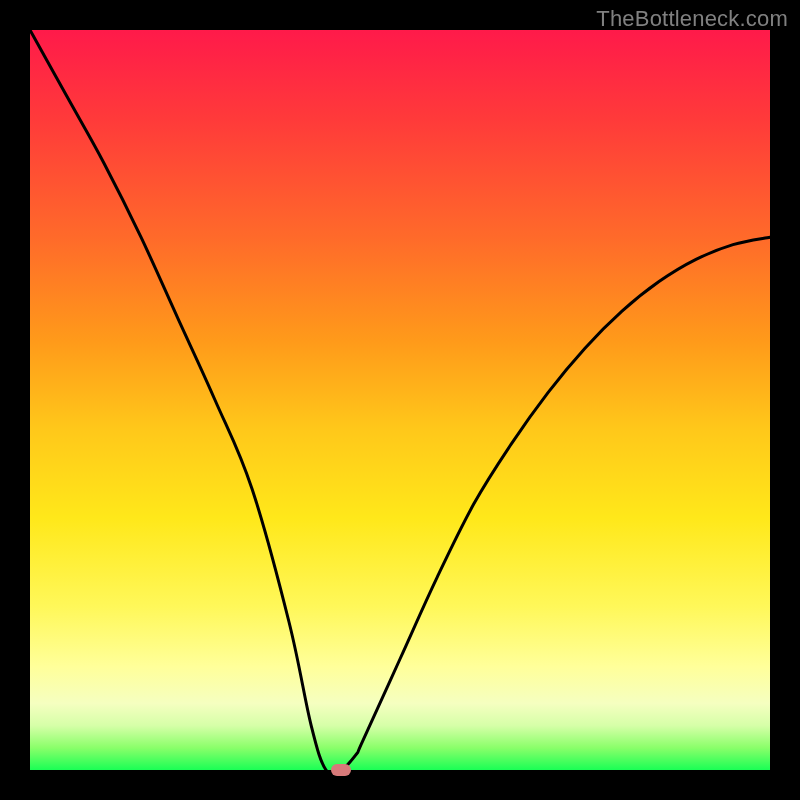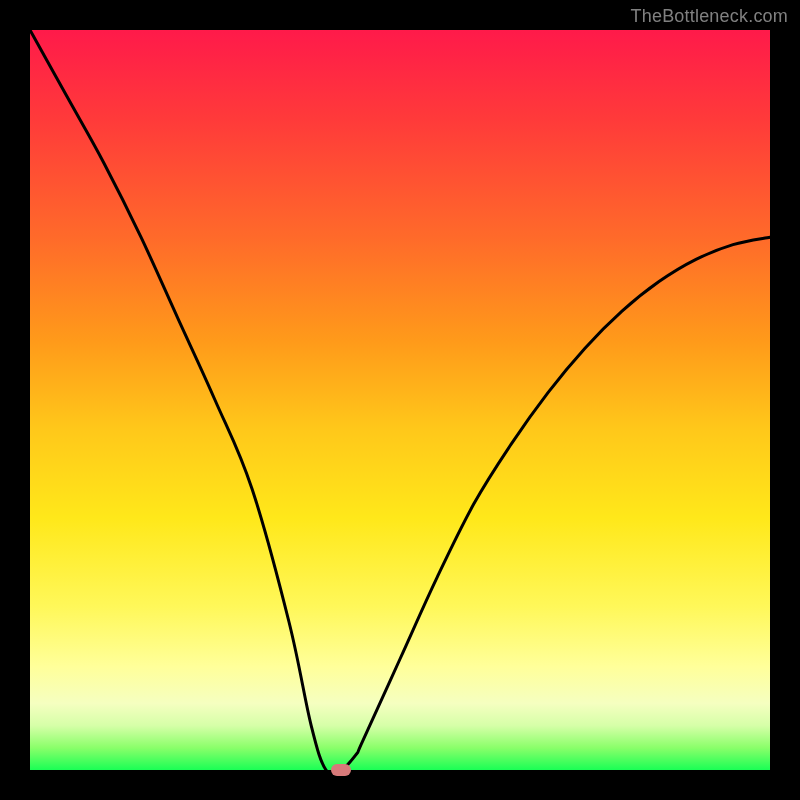--- a/index.html
+++ b/index.html
@@ -37,21 +37,21 @@
       #d6ffa8 94%,
       #8aff6a 97%,
       #1aff55 100%
     );
   }
   .watermark {
     position: absolute;
     top: 6px;
     right: 12px;
     color: #808080;
-    font-size: 18px;
+    font-size: 22px;
     font-weight: 500;
     letter-spacing: 0.2px;
     user-select: none;
   }
   svg.curve {
     position: absolute;
     left: 0;
     top: 0;
     width: 740px;
     height: 740px;

